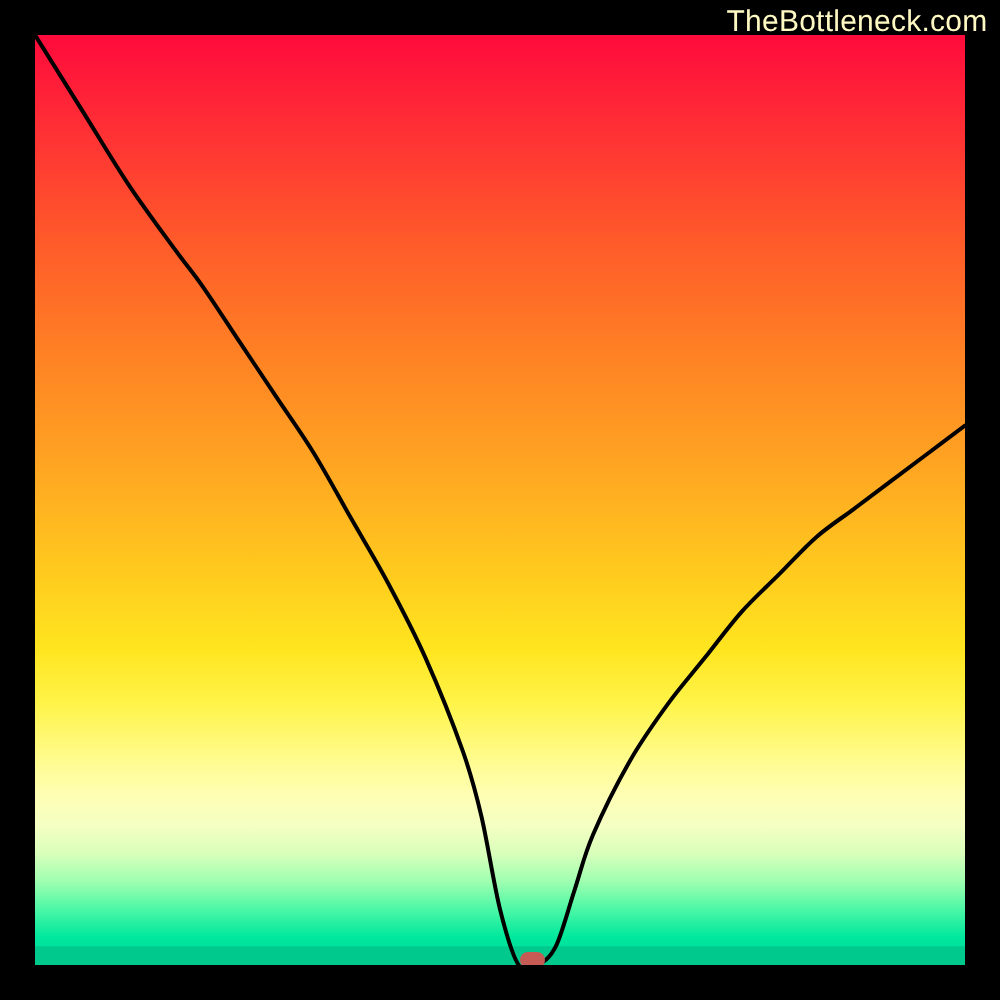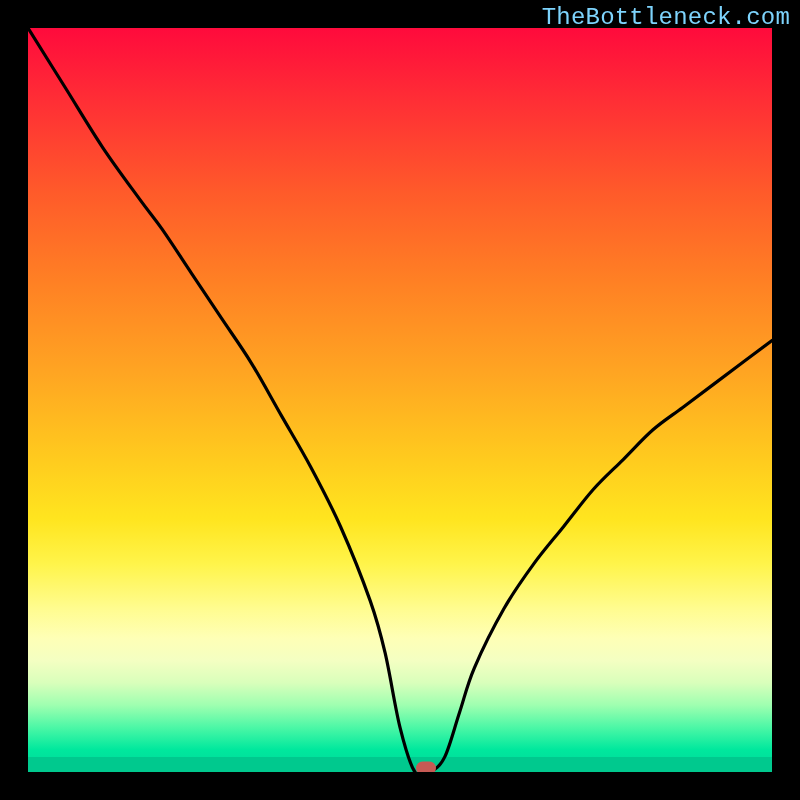--- a/index.html
+++ b/index.html
@@ -13,24 +13,24 @@
   .frame {
     position: relative;
     width: 800px;
     height: 800px;
     background: #000;
   }
   .watermark {
     position: absolute;
     top: 4px;
     right: 10px;
-    font-family: Liberation Mono, monospace;
+    font-family: Liberation Sans, sans-serif;
     font-size: 24px;
     font-weight: 500;
-    color: #7dd3fc;
+    color: #fef9c3;
     letter-spacing: 0.2px;
     z-index: 20;
   }
   .plot-area {
     position: absolute;
     left: 28px;
     top: 28px;
     width: 744px;
     height: 744px;
     overflow: hidden;

